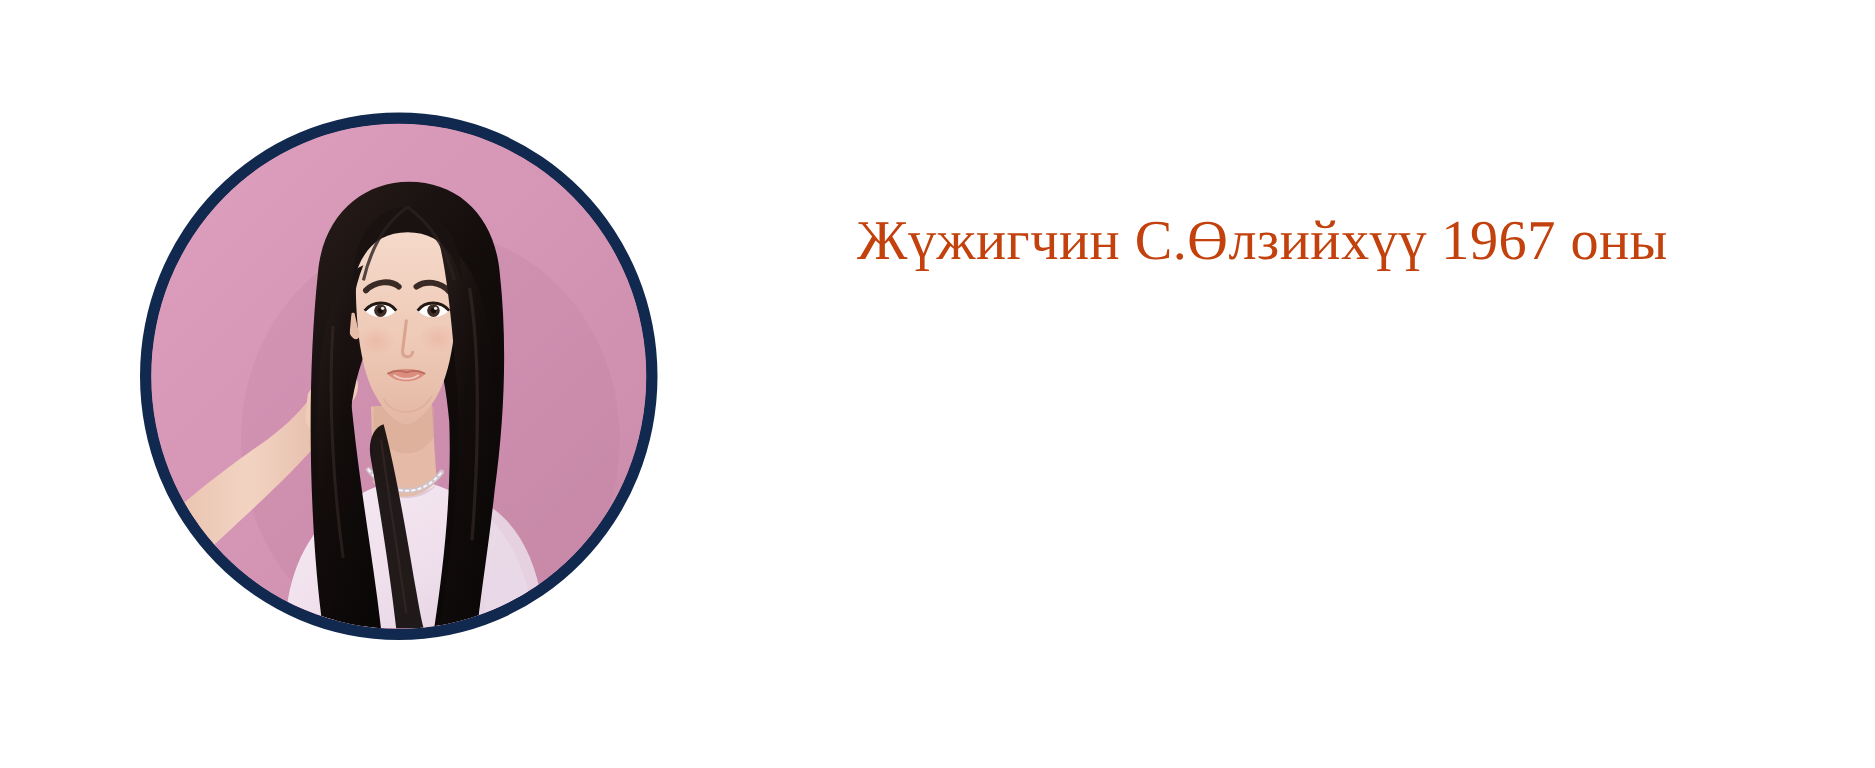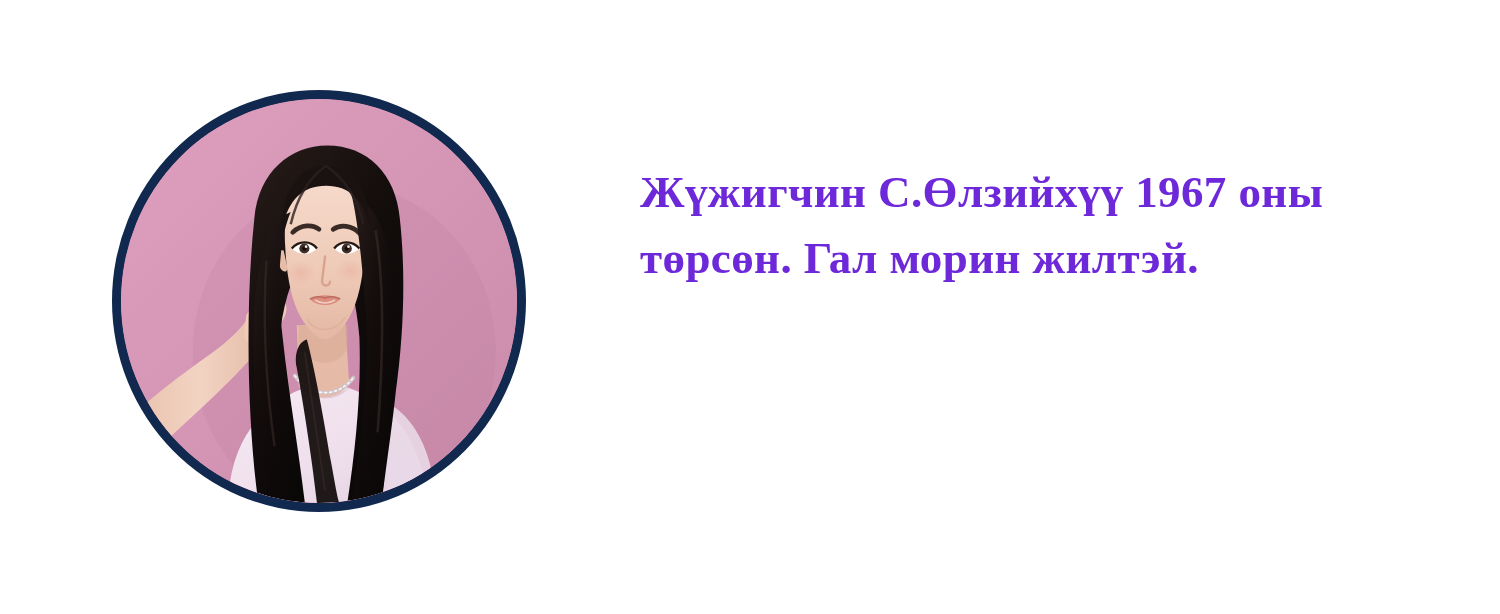--- a/index.html
+++ b/index.html
@@ -44,25 +44,26 @@
     border-radius: 50%;
   }
   .photo svg { display: block; width: 100%; height: 100%; }
 
   
   .bio {
     position: absolute;
     left: 640px;
     top: 160px;
     width: 740px;
-    color: #6d28d9;
+    text-align: center;
+    color: #c2410c;
     font-size: 45px;
     line-height: 1.46;
     letter-spacing: 0.4px;
-    font-weight: 700;
+    font-weight: 400;
   }
   .bio .line { display: block; white-space: nowrap; }
 </style>
 </head>
 <body>
 
 <div class="card">
 
   <div class="portrait-wrap">
     <div class="portrait-ring">
@@ -189,16 +190,15 @@
           <path d="M256 130 C264 178 264 252 258 330" stroke="#3d2f2c" stroke-width="2.6" fill="none" opacity="0.55"></path>
           <path d="M148 160 C144 218 148 286 156 344" stroke="#3d2f2c" stroke-width="2.4" fill="none" opacity="0.5"></path>
           <path d="M186 250 C192 296 200 344 206 388" stroke="#3b2e2b" stroke-width="1.8" fill="none" opacity="0.55"></path>
         </svg>
       </div>
     </div>
   </div>
 
   <div class="bio">
     <span class="line">Жүжигчин С.Өлзийхүү 1967 оны</span>
-    <span class="line">төрсөн. Гал морин жилтэй.</span>
   </div>
 
 </div>
 
 </body></html>

